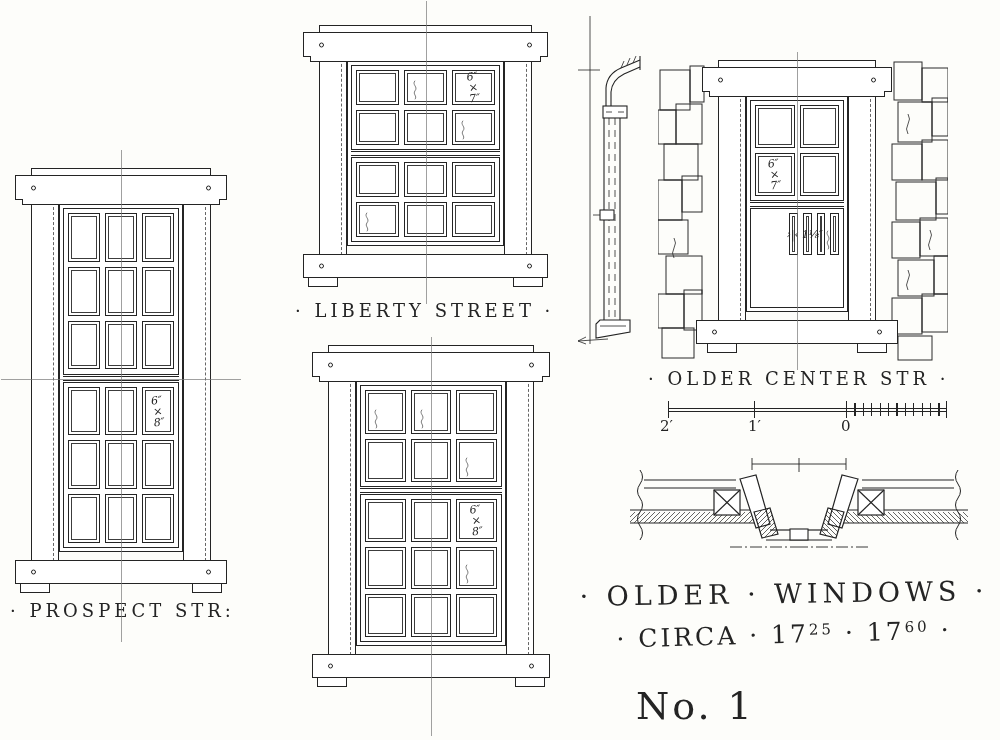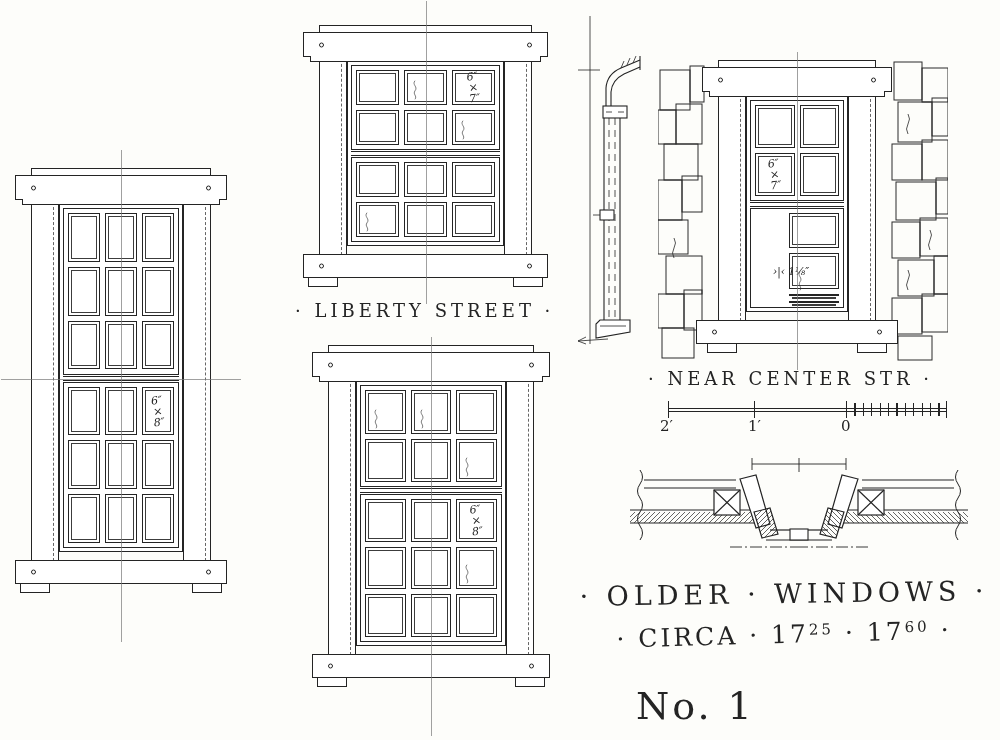--- a/index.html
+++ b/index.html
@@ -101,20 +101,21 @@
           <div class="pane"></div>
         </div>
       </div>
     <div class="sill">
       <i class="peg l"></i>
         <i class="peg r"></i>
     </div>
     <div class="foot l"></div>
     <div class="foot r"></div>
   </div>
+  <div class="hand-label" style="left:10px;top:600px;width:250px;">· PROSPECT STR:</div>
 
   <div class="window" style="left:303px;top:25px;width:245px;height:265px;">
     <div class="centerline" style="top:-24px;bottom:-14px;"></div>
     <div class="cap-top"></div>
     <div class="cap">
       <i class="peg l"></i>
         <i class="peg r"></i>
     </div>
     <div class="casing left"></div>
     <div class="casing right"></div>
@@ -301,42 +302,42 @@
             <div class="pane">
               <div class="pane-ann">
                 <span>6″</span>
                 <span>×</span>
                 <span>7″</span>
               </div>
             </div>
             <div class="pane"></div>
           </div>
           <div class="rail"></div>
-          <div class="pane-grid" style="grid-template-columns: repeat(1, 1fr); grid-template-rows: repeat(2, 1fr); flex: 2 1 0px; padding-left: 38px;">
+          <div class="pane-grid" style="grid-template-columns: repeat(4, 1fr); grid-template-rows: repeat(2, 1fr); flex: 2 1 0px; padding-left: 38px;">
             <div class="pane"></div>
             <div class="pane">
               <div class="muntin-ann">›|‹ 1⅛″</div>
             </div>
             <div class="pane">
               <svg class="squig" viewBox="0 0 14 26" width="12" height="22">
                 <path d="M7 2 C3 7 11 9 7 14 C4 18 10 20 7 24" fill="none" stroke="#333" stroke-width="0.9"></path>
               </svg>
             </div>
             <div class="pane"></div>
           </div>
         </div>
       <div class="sill" style="left:-6px;right:-6px;">
         <i class="peg l"></i>
           <i class="peg r"></i>
       </div>
       <div class="foot l"></div>
       <div class="foot r"></div>
     </div>
   </div>
-  <div class="hand-label" style="left:648px;top:368px;width:300px;">· NEAR CENTER STR ·</div>
+  <div class="hand-label" style="left:648px;top:368px;width:300px;">· OLDER CENTER STR ·</div>
 
   <div class="scalebar" style="left:658px;top:400px;width:294px;height:36px;">
     <div class="sb-bar"></div>
     <div class="sb-minor"></div>
     <div class="sb-tick" style="left:10px;"></div>
     <div class="sb-tick" style="left:96px;"></div>
     <div class="sb-tick" style="left:188px;"></div>
     <div class="sb-tick" style="right:5px;"></div>
     <div class="sb-label" style="left:2px;">2′</div>
     <div class="sb-label" style="left:90px;">1′</div>

